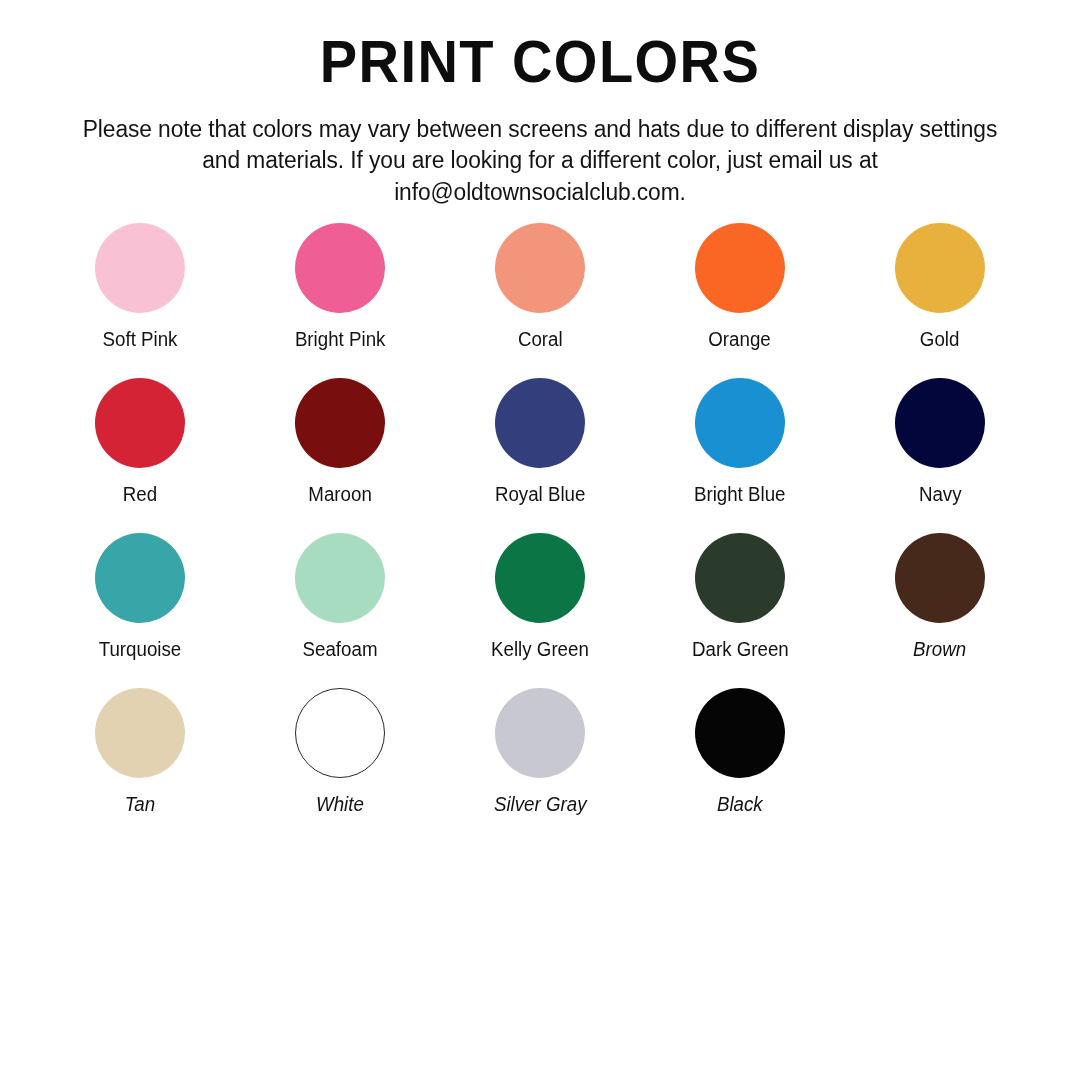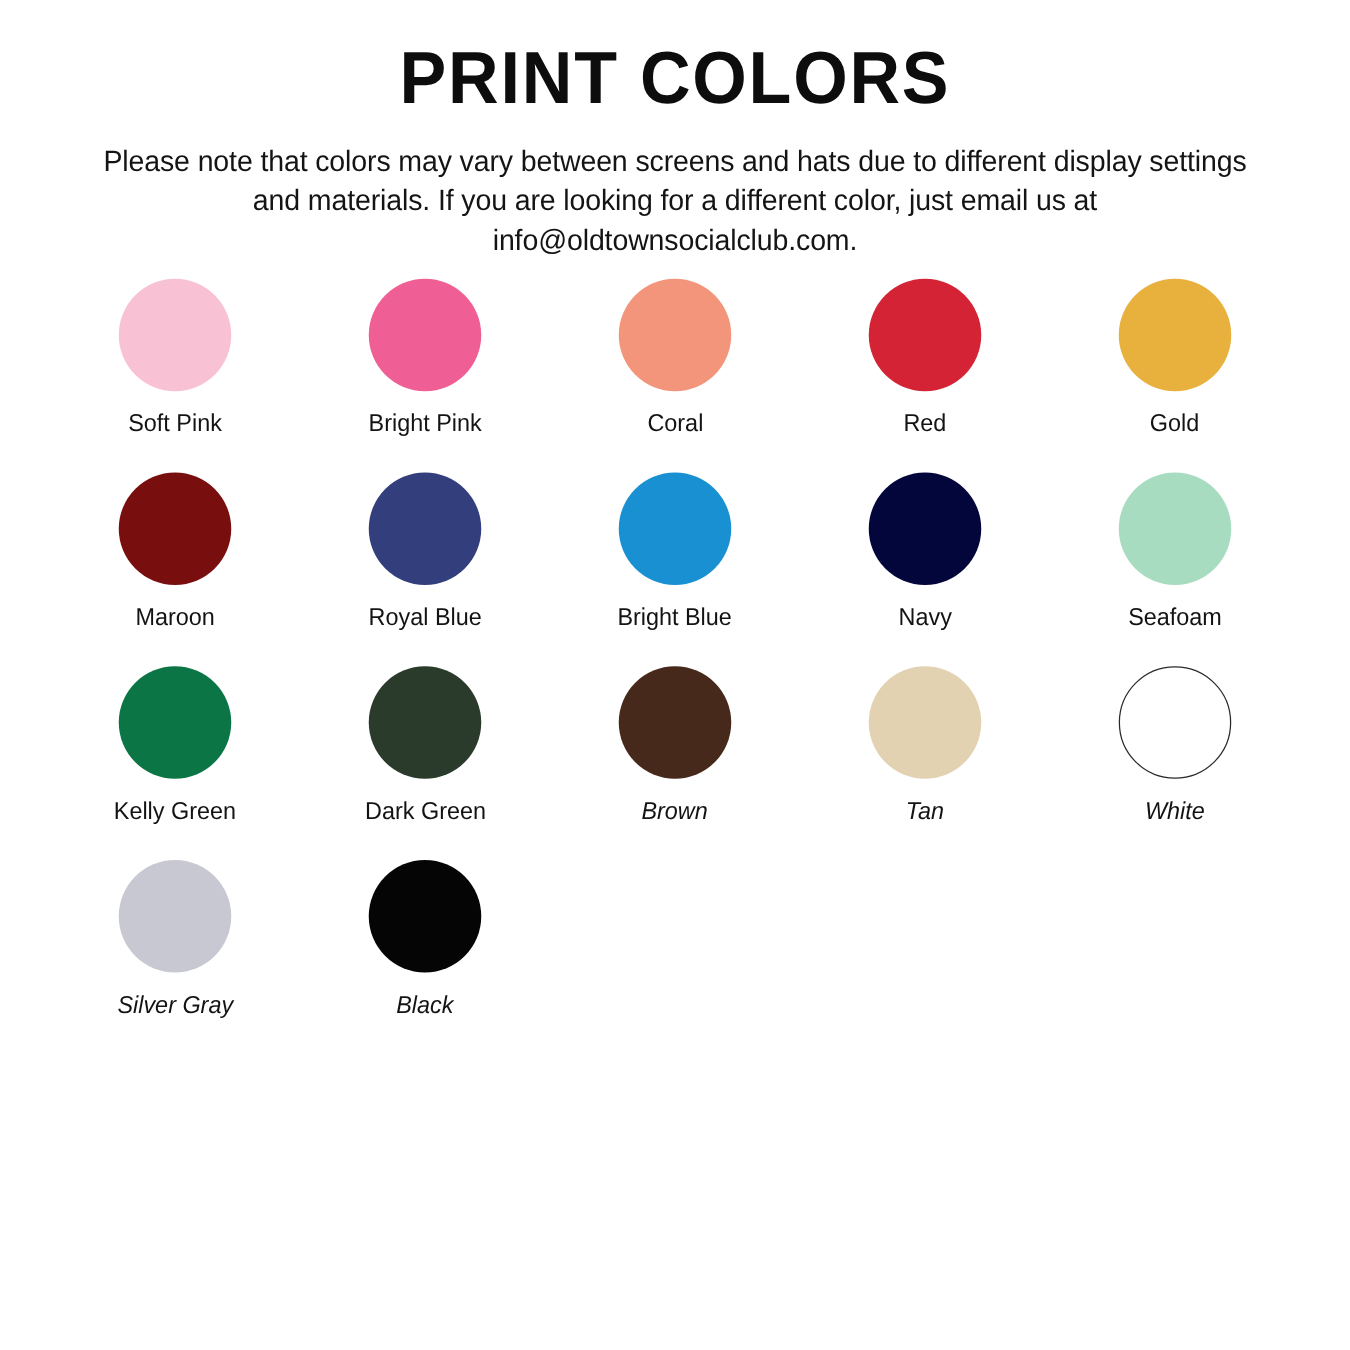--- a/index.html
+++ b/index.html
@@ -118,43 +118,51 @@
         <span class="swatch-label">Soft Pink</span>
       </div>
       <div class="swatch-cell" data-row="0">
         <span class="swatch-dot" style="background: rgb(239, 94, 148);"></span>
         <span class="swatch-label">Bright Pink</span>
       </div>
       <div class="swatch-cell" data-row="0">
         <span class="swatch-dot" style="background: rgb(242, 149, 122);"></span>
         <span class="swatch-label">Coral</span>
       </div>
-      <div class="swatch-cell" data-row="1">
-        <span class="swatch-dot" style="background: rgb(212, 35, 53);"></span>
-        <span class="swatch-label">Red</span>
+      <div class="swatch-cell" data-row="0">
+        <span class="swatch-dot" style="background: rgb(250, 103, 37);"></span>
+        <span class="swatch-label">Orange</span>
       </div>
       <div class="swatch-cell" data-row="0">
         <span class="swatch-dot" style="background: rgb(232, 176, 60);"></span>
         <span class="swatch-label">Gold</span>
+      </div>
+      <div class="swatch-cell" data-row="1">
+        <span class="swatch-dot" style="background: rgb(212, 35, 53);"></span>
+        <span class="swatch-label">Red</span>
       </div>
       <div class="swatch-cell" data-row="1">
         <span class="swatch-dot" style="background: rgb(121, 14, 14);"></span>
         <span class="swatch-label">Maroon</span>
       </div>
       <div class="swatch-cell" data-row="1">
         <span class="swatch-dot" style="background: rgb(51, 62, 125);"></span>
         <span class="swatch-label">Royal Blue</span>
       </div>
       <div class="swatch-cell" data-row="2">
         <span class="swatch-dot" style="background: rgb(24, 144, 210);"></span>
         <span class="swatch-label">Bright Blue</span>
       </div>
       <div class="swatch-cell" data-row="1">
         <span class="swatch-dot" style="background: rgb(3, 6, 58);"></span>
         <span class="swatch-label">Navy</span>
+      </div>
+      <div class="swatch-cell" data-row="2">
+        <span class="swatch-dot" style="background: rgb(56, 165, 168);"></span>
+        <span class="swatch-label">Turquoise</span>
       </div>
       <div class="swatch-cell" data-row="2">
         <span class="swatch-dot" style="background: rgb(168, 220, 192);"></span>
         <span class="swatch-label">Seafoam</span>
       </div>
       <div class="swatch-cell" data-row="2">
         <span class="swatch-dot" style="background: rgb(12, 117, 70);"></span>
         <span class="swatch-label">Kelly Green</span>
       </div>
       <div class="swatch-cell" data-row="2">

